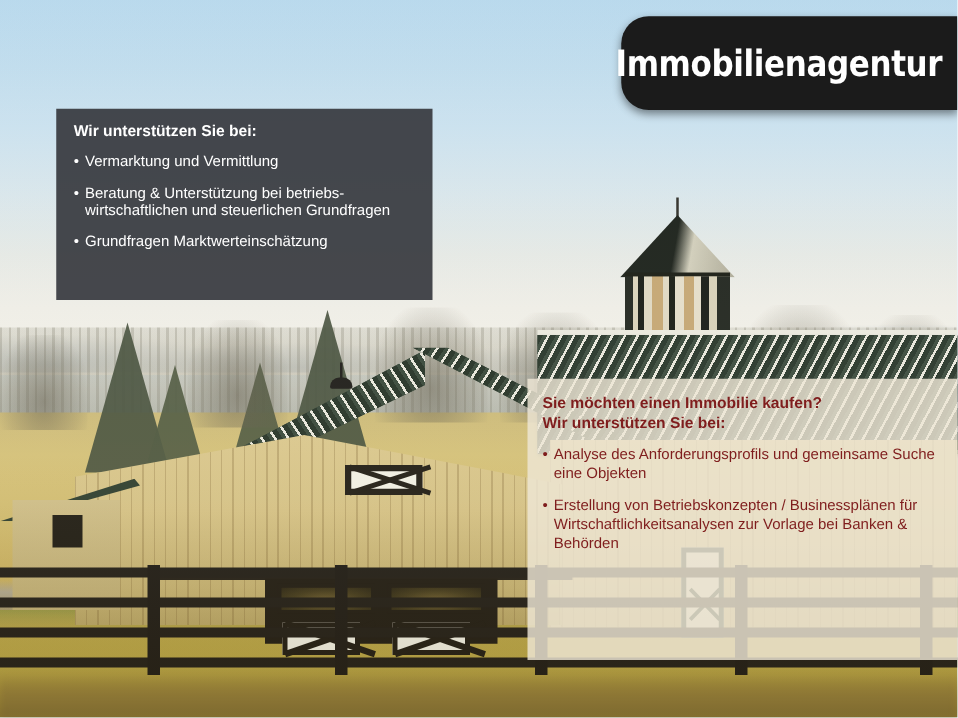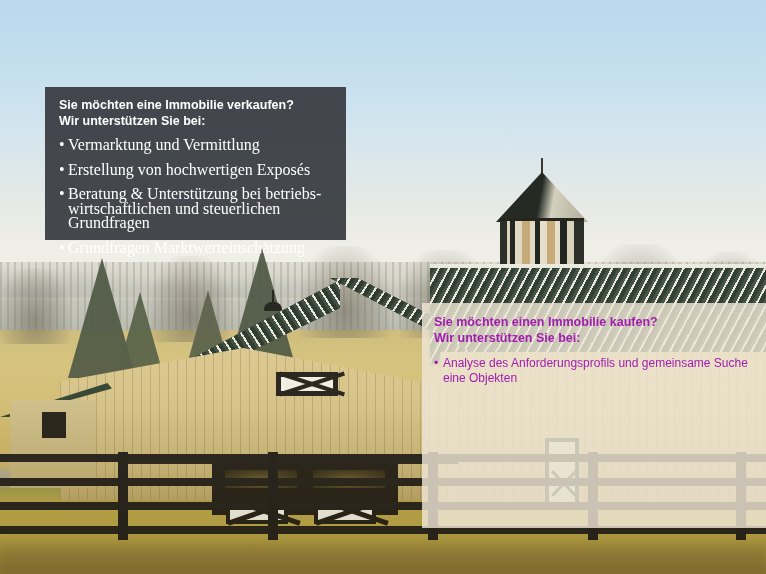--- a/index.html
+++ b/index.html
@@ -295,32 +295,32 @@
     color:#ffffff;
     padding:10px 12px 0 14px;
     box-sizing:border-box;
   }
   .panel-dark .panel-head {
     font-size:12.5px; font-weight:bold; line-height:16px;
     margin-bottom:9px;
   }
   .panel-dark ul { list-style:none; margin:0; padding:0; }
   .panel-dark li {
-    font-size:16px; line-height:14.5px; margin-bottom:10px;
-    padding-left:9px; position:relative; font-weight:normal;font-family:Liberation Serif, serif;
+    font-size:12px; line-height:14.5px; margin-bottom:10px;
+    padding-left:9px; position:relative; font-weight:normal;
   }
   .panel-dark li::before {
     content:"•"; position:absolute; left:0; top:0;
   }
 
   
   .panel-light {
     position:absolute; left:422px; top:303px; width:344px; height:225px;
     background: rgba(238,231,213,.82);
-    color:#a21caf;
+    color:#7f1d1d;
     padding:11px 10px 0 12px;
     box-sizing:border-box;
   }
   .panel-light .panel-head {
     font-size:12.5px; font-weight:bold; line-height:16px;
     margin-bottom:10px;
   }
   .panel-light ul { list-style:none; margin:0; padding:0; }
   .panel-light li {
     font-size:12px; line-height:15px; margin-bottom:11px;
@@ -398,37 +398,39 @@
       <div class="post" style="left:118px;"></div>
       <div class="post" style="left:268px;"></div>
       <div class="post" style="left:428px;"></div>
       <div class="post" style="left:588px;"></div>
       <div class="post" style="left:736px;"></div>
     </div>
 
     <div class="photo-grade"></div>
   </div>
 
+  <div class="header-bar">
+    <div class="header-title">Immobilienagentur</div>
+  </div>
 
   <div class="panel-dark">
     <div class="panel-head">
-      <div>Sie möchten eine Immobilie verkaufen?</div>
       <div>Wir unterstützen Sie bei:</div>
     </div>
     <ul>
       <li>Vermarktung und Vermittlung</li>
-      <li>Erstellung von hochwertigen Exposés</li>
       <li>Beratung &amp; Unterstützung bei betriebs- wirtschaftlichen und steuerlichen Grundfragen</li>
       <li>Grundfragen Marktwerteinschätzung</li>
     </ul>
   </div>
 
   <div class="panel-light">
     <div class="panel-head">
       <div>Sie möchten einen Immobilie kaufen?</div>
       <div>Wir unterstützen Sie bei:</div>
     </div>
     <ul>
       <li>Analyse des Anforderungsprofils und gemeinsame Suche eine Objekten</li>
+      <li>Erstellung von Betriebskonzepten / Businessplänen für Wirtschaftlichkeitsanalysen zur Vorlage bei Banken &amp; Behörden</li>
     </ul>
   </div>
 
 </div>
 
 </body></html>

